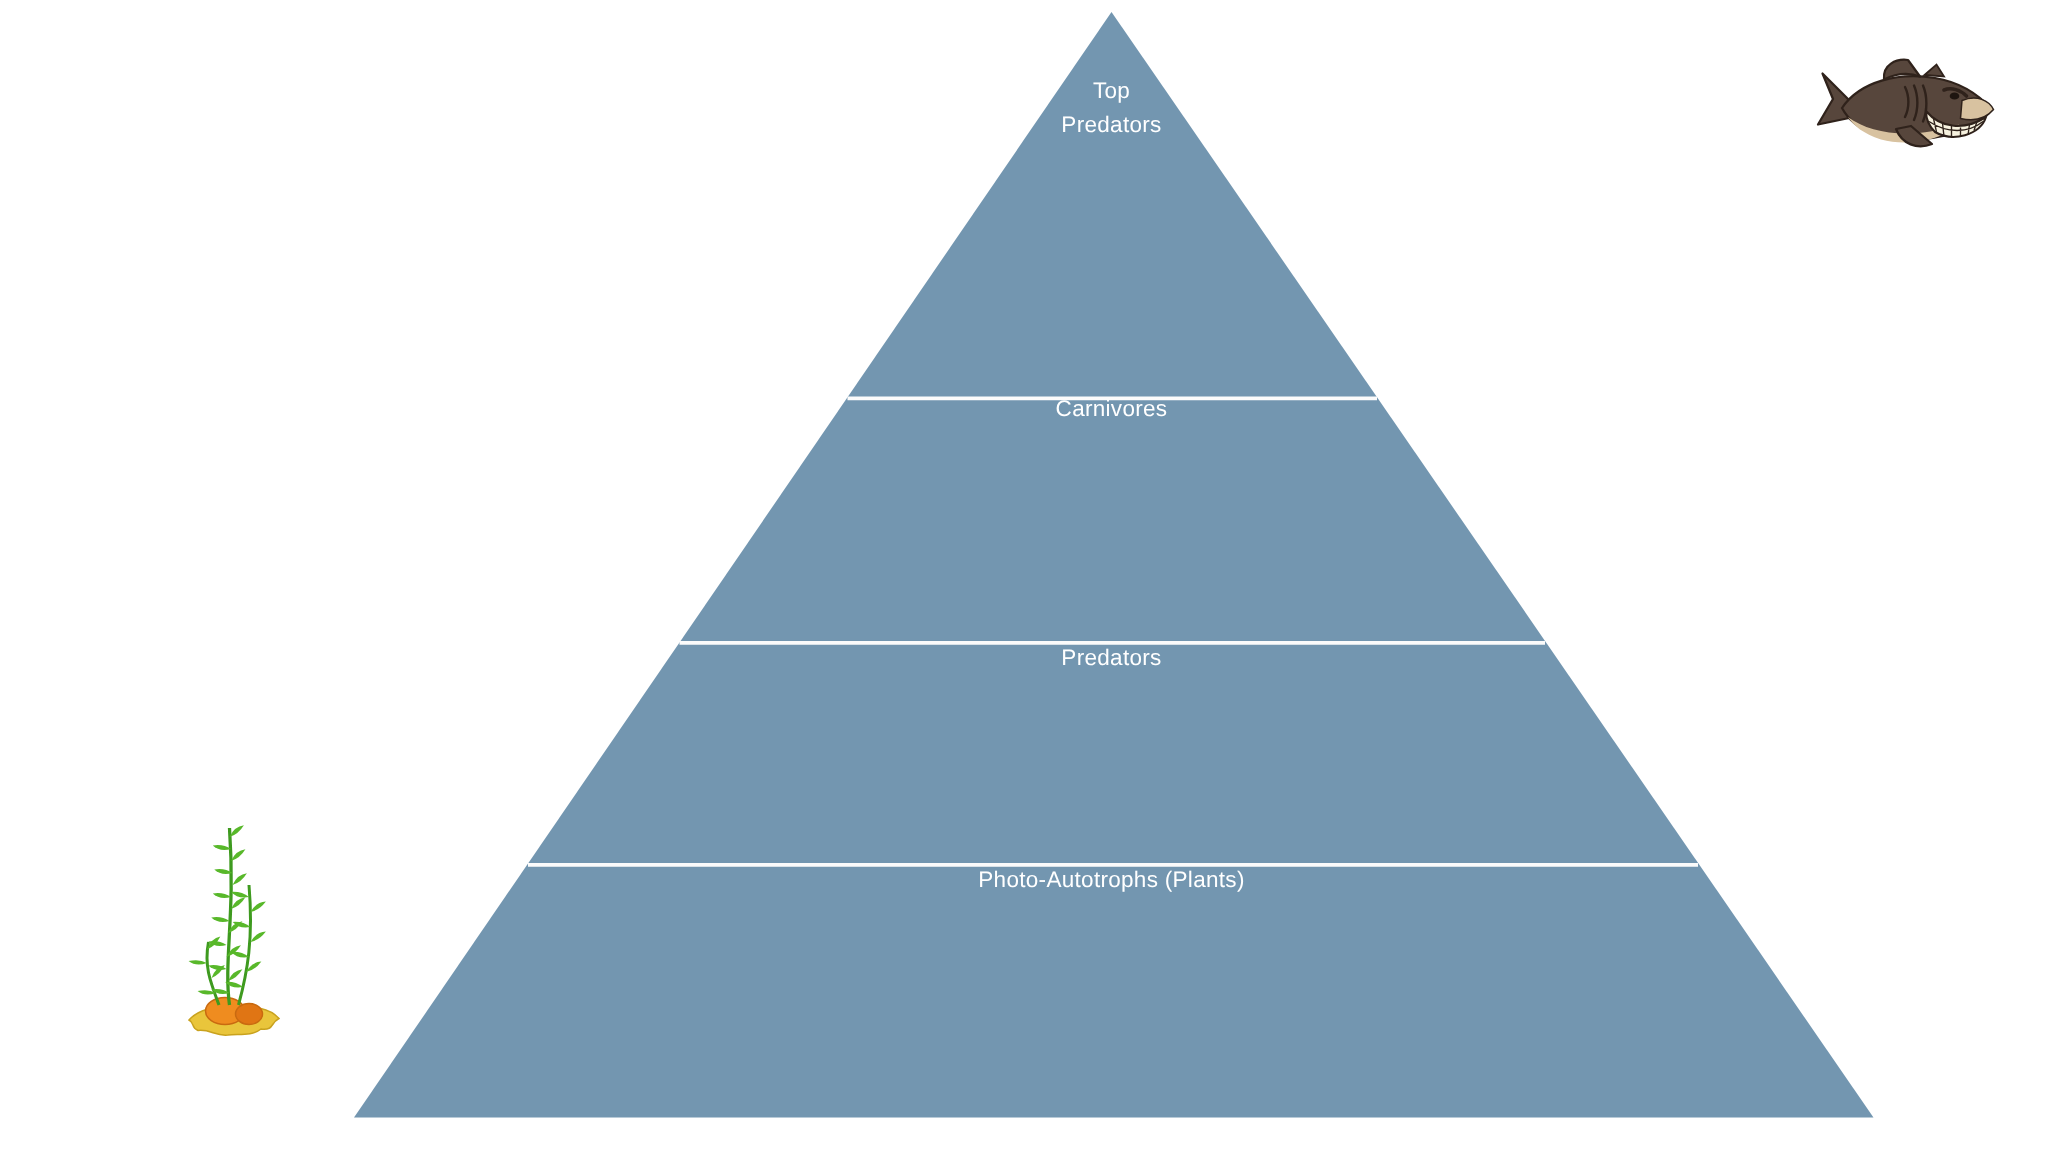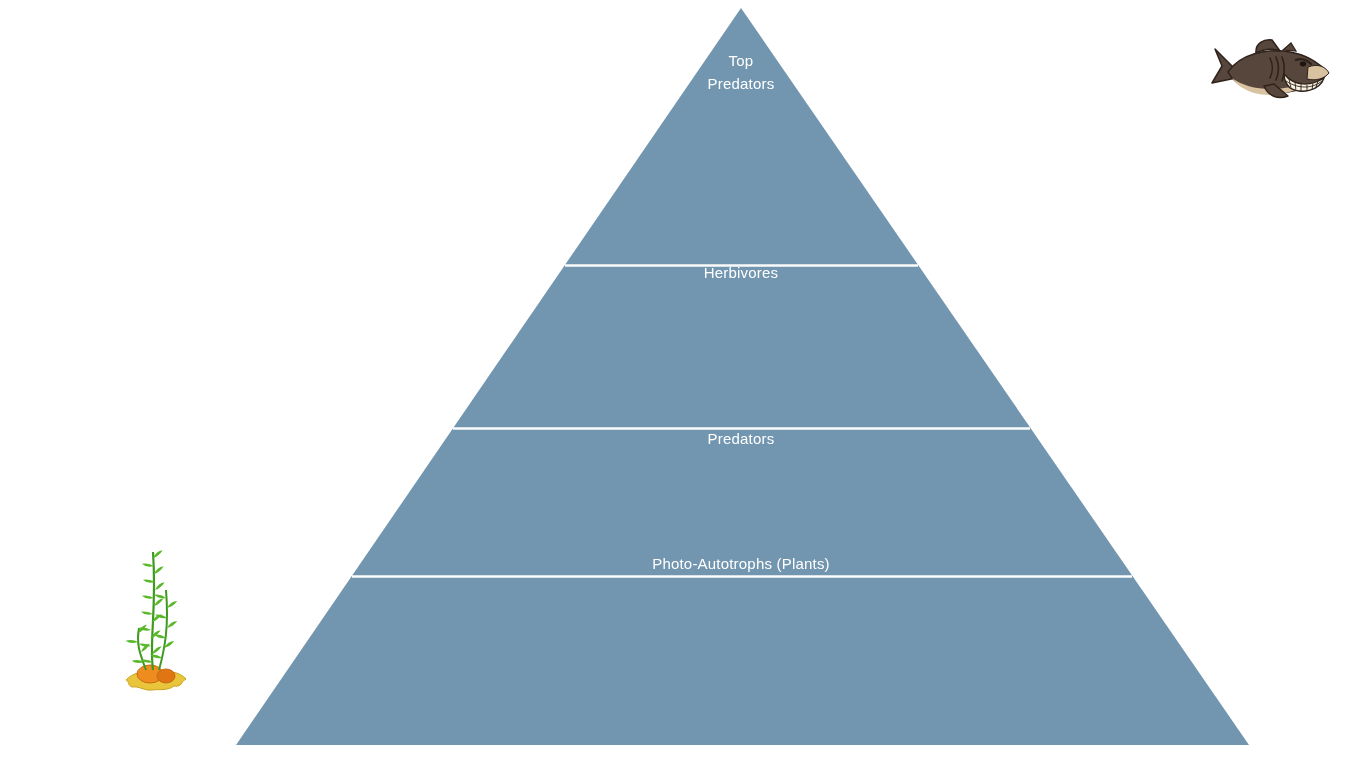--- a/index.html
+++ b/index.html
@@ -38,25 +38,25 @@
 
   <svg class="pyramid-svg" width="1364" height="768" viewBox="0 0 1364 768">
     <polygon points="717,8 1225,745 212,745" fill="#7396B0"></polygon>
     <line x1="541" y1="265.5" x2="894" y2="265.5" stroke="#FBFBFB" stroke-width="2.5"></line>
     <line x1="429" y1="428.5" x2="1006" y2="428.5" stroke="#FBFBFB" stroke-width="2.5"></line>
     <line x1="328" y1="576.5" x2="1108" y2="576.5" stroke="#FBFBFB" stroke-width="2.5"></line>
   </svg>
 
   <div class="level-label wrap" style="left:717px;top:49px;">Top Predators</div>
 
-  <div class="level-label" style="left:717px;top:264px;line-height:18px;">Herbivores</div>
+  <div class="level-label" style="left:717px;top:264px;line-height:18px;">Carnivores</div>
 
   <div class="level-label" style="left:717px;top:430px;line-height:18px;">Predators</div>
 
-  <div class="level-label" style="left:717px;top:555px;line-height:18px;">Photo-Autotrophs (Plants)</div>
+  <div class="level-label" style="left:717px;top:578px;line-height:18px;">Photo-Autotrophs (Plants)</div>
 
   <div class="decor shark-box">
     <svg width="124" height="64" viewBox="0 0 124 64">
 
       <path d="M24,30 L5,11 L12,28 L2,45 L26,40 Z" fill="#57463C" stroke="#2F221B" stroke-width="1.5" stroke-linejoin="round"></path>
 
       <path d="M18,34 C30,16 56,10 80,14 C98,17 110,26 118,35 C108,46 92,53 70,55 C46,57 26,49 18,34 Z" fill="#57463C" stroke="#2F221B" stroke-width="1.5"></path>
 
       <path d="M22,40 C38,52 66,55 96,45 C86,55 62,60 44,55 C32,51 26,46 22,40 Z" fill="#D8C2A0"></path>
 

